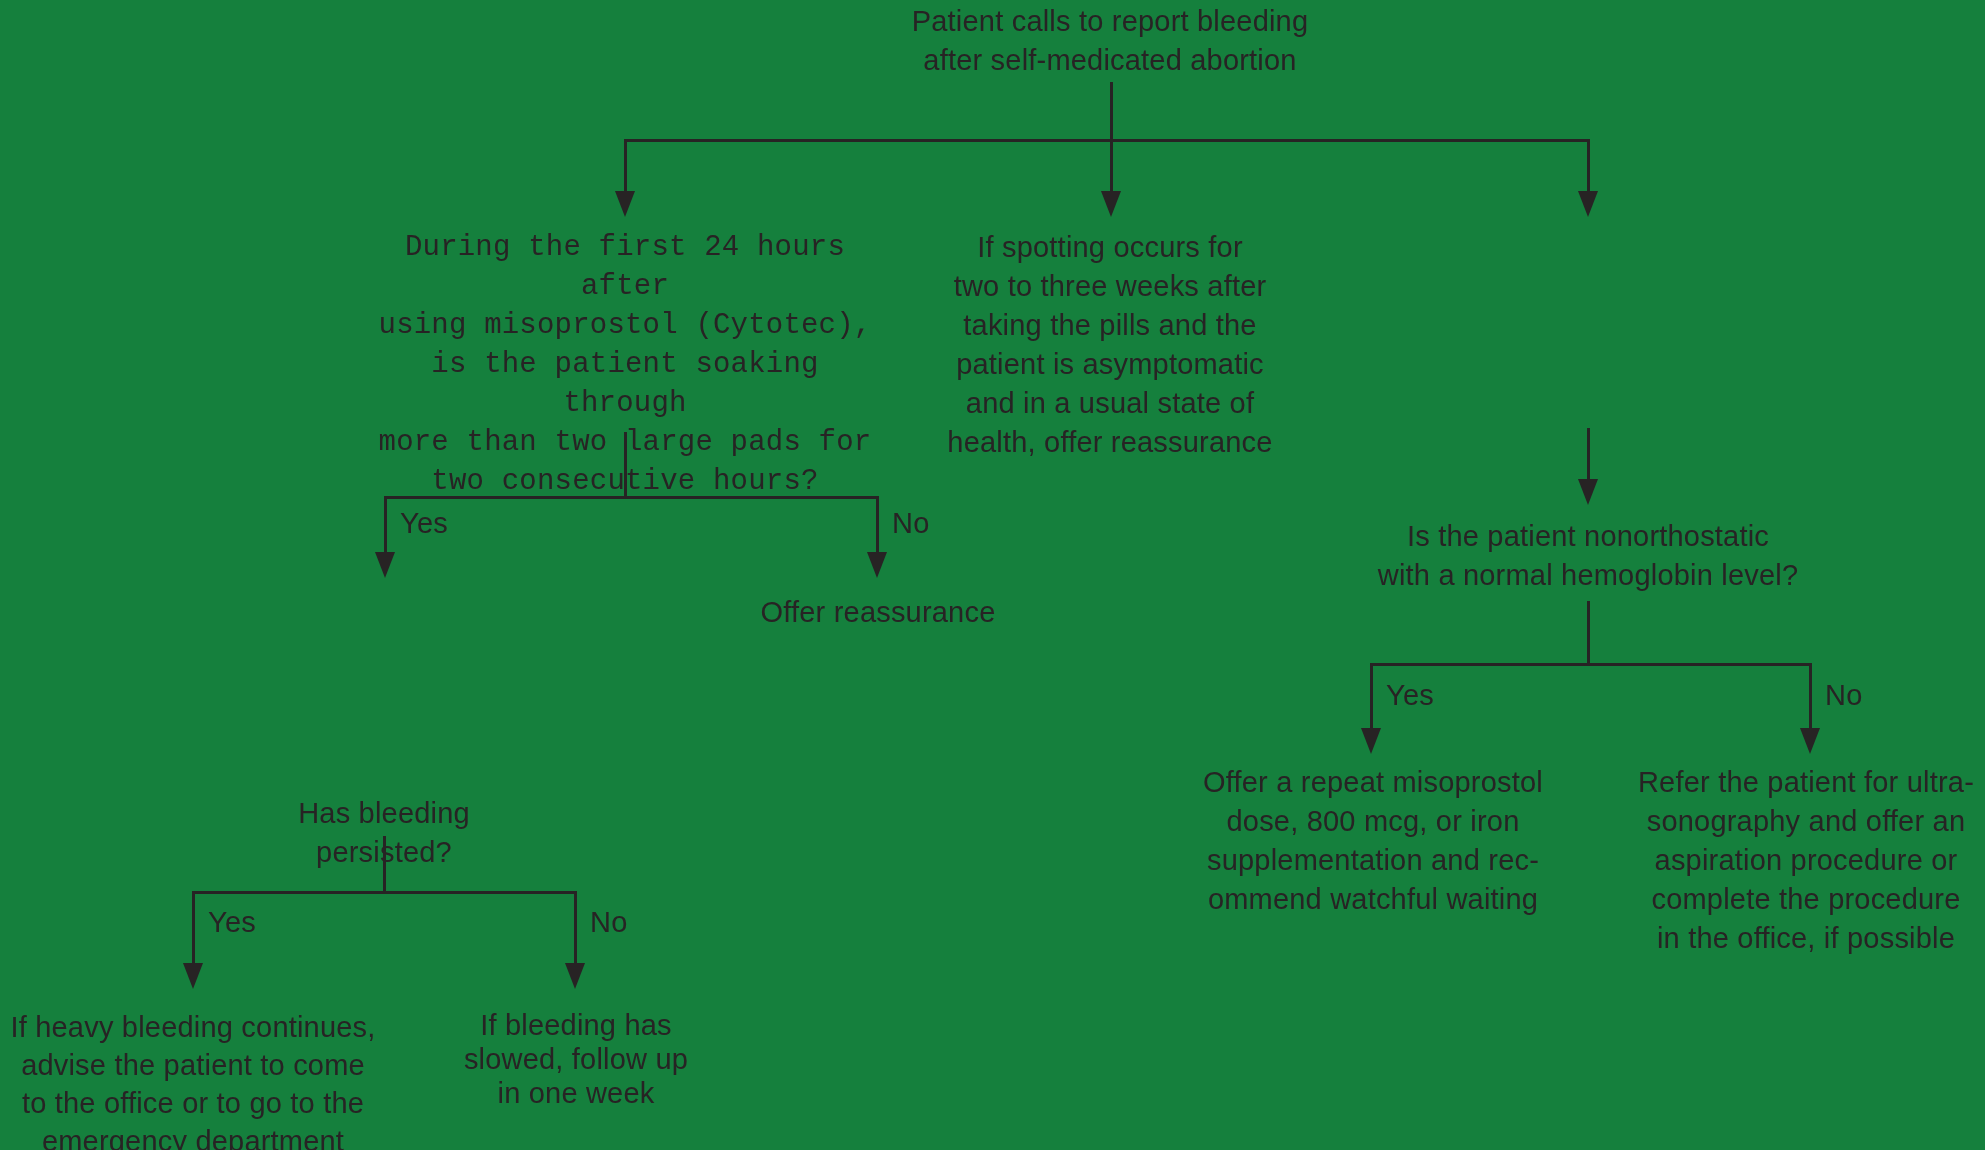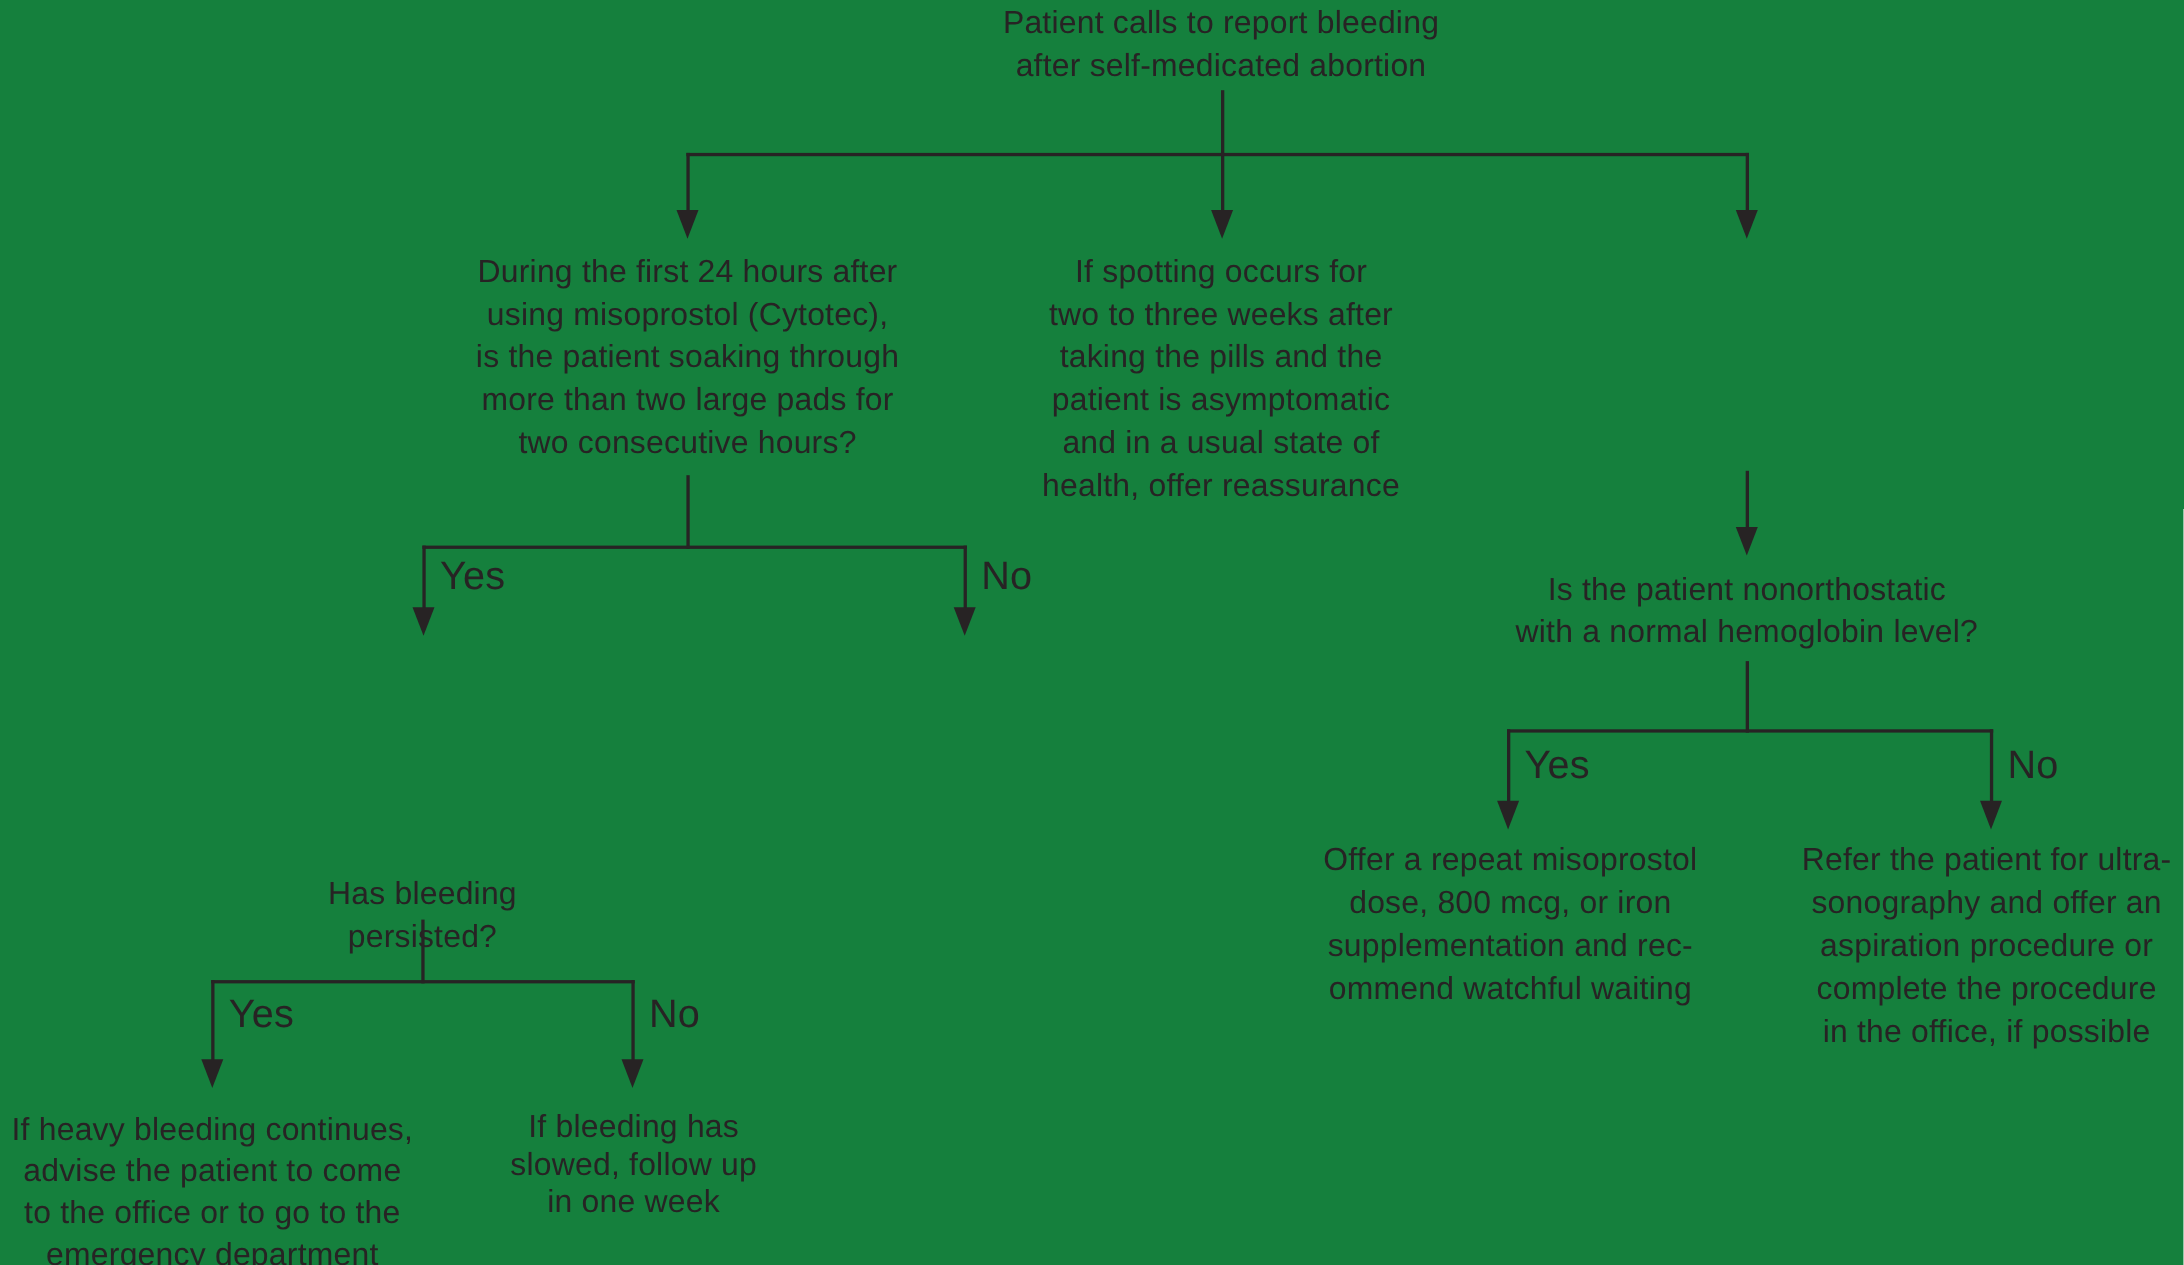--- a/index.html
+++ b/index.html
@@ -20,21 +20,21 @@
     position: absolute;
     font-size: 29px;
     line-height: 39px;
     letter-spacing: 0.2px;
     text-align: center;
     white-space: pre-line;
     color: #272324;
   }
   .branch-label {
     position: absolute;
-    font-size: 36px;
+    font-size: 29px;
     line-height: 34px;
     letter-spacing: 0.2px;
     color: #272324;
   }
   .vline {
     position: absolute;
     width: 3px;
     background: #272324;
   }
   .hline {
@@ -63,21 +63,21 @@
   <div class="arrow-down" style="left:1101px; top:191px;"></div>
 
   <div class="hline" style="left:624px; top:139px; width:966px;"></div>
 
   <div class="vline" style="left:624px; top:139px; height:53px;"></div>
   <div class="arrow-down" style="left:615px; top:191px;"></div>
 
   <div class="vline" style="left:1587px; top:139px; height:53px;"></div>
   <div class="arrow-down" style="left:1578px; top:191px;"></div>
 
-  <div class="node" style="left:375px; top:228px; width:500px;">During the first 24 hours after
+  <div class="node" style="left:375px; top:228px; width:500px;font-family:Liberation Mono, monospace;">During the first 24 hours after
 using misoprostol (Cytotec),
 is the patient soaking through
 more than two large pads for
 two consecutive hours?</div>
   <div class="node" style="left:885px; top:228px; width:450px;">If spotting occurs for
 two to three weeks after
 taking the pills and the
 patient is asymptomatic
 and in a usual state of
 health, offer reassurance</div>
@@ -86,20 +86,21 @@
   <div class="hline" style="left:384px; top:496px; width:495px;"></div>
 
   <div class="vline" style="left:384px; top:496px; height:60px;"></div>
   <div class="arrow-down" style="left:375px; top:552px;"></div>
   <div class="branch-label" style="left:400px; top:506px;">Yes</div>
 
   <div class="vline" style="left:876px; top:496px; height:60px;"></div>
   <div class="arrow-down" style="left:867px; top:552px;"></div>
   <div class="branch-label" style="left:892px; top:506px;">No</div>
 
+  <div class="node" style="left:728px; top:593px; width:300px;">Offer reassurance</div>
 
   <div class="node" style="left:234px; top:794px; width:300px;">Has bleeding persisted?</div>
 
   <div class="vline" style="left:383px; top:836px; height:58px;"></div>
   <div class="hline" style="left:192px; top:891px; width:385px;"></div>
 
   <div class="vline" style="left:192px; top:891px; height:75px;"></div>
   <div class="arrow-down" style="left:183px; top:963px;"></div>
   <div class="branch-label" style="left:208px; top:905px;">Yes</div>
 

